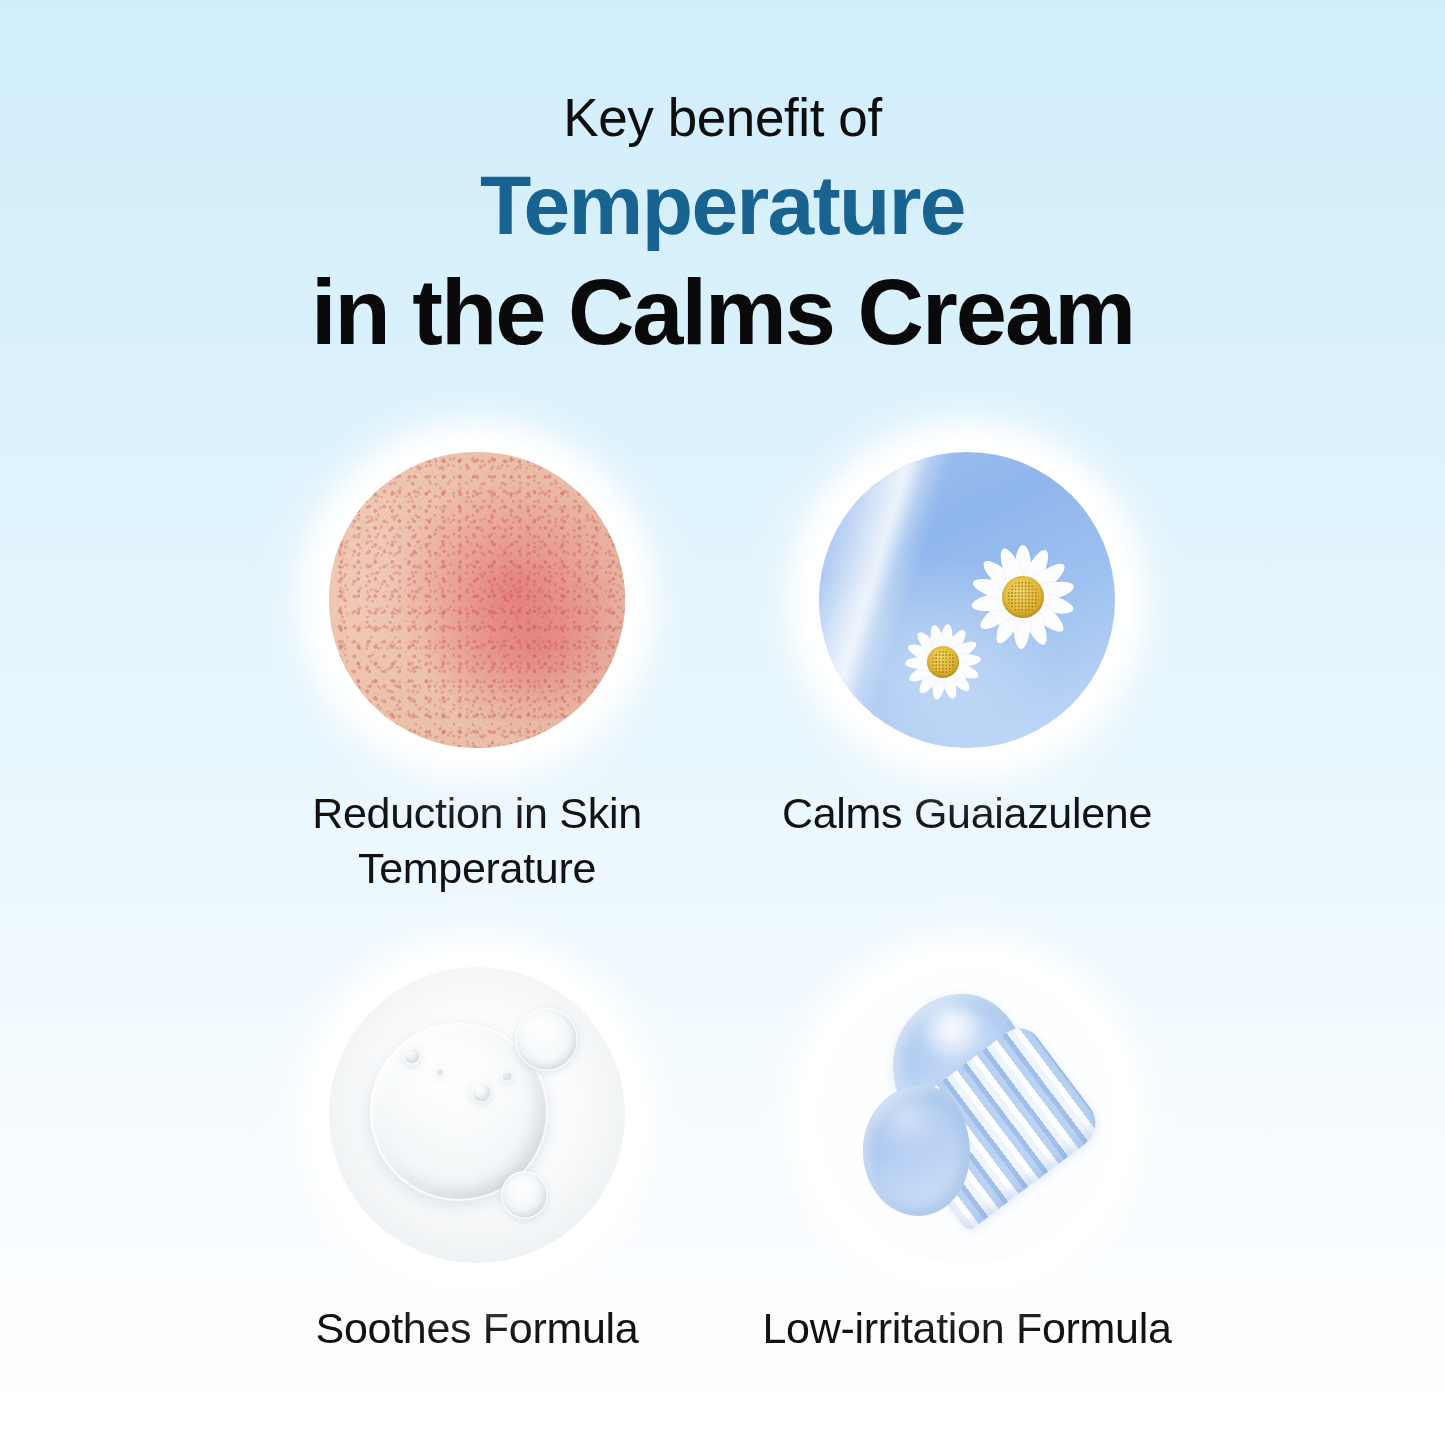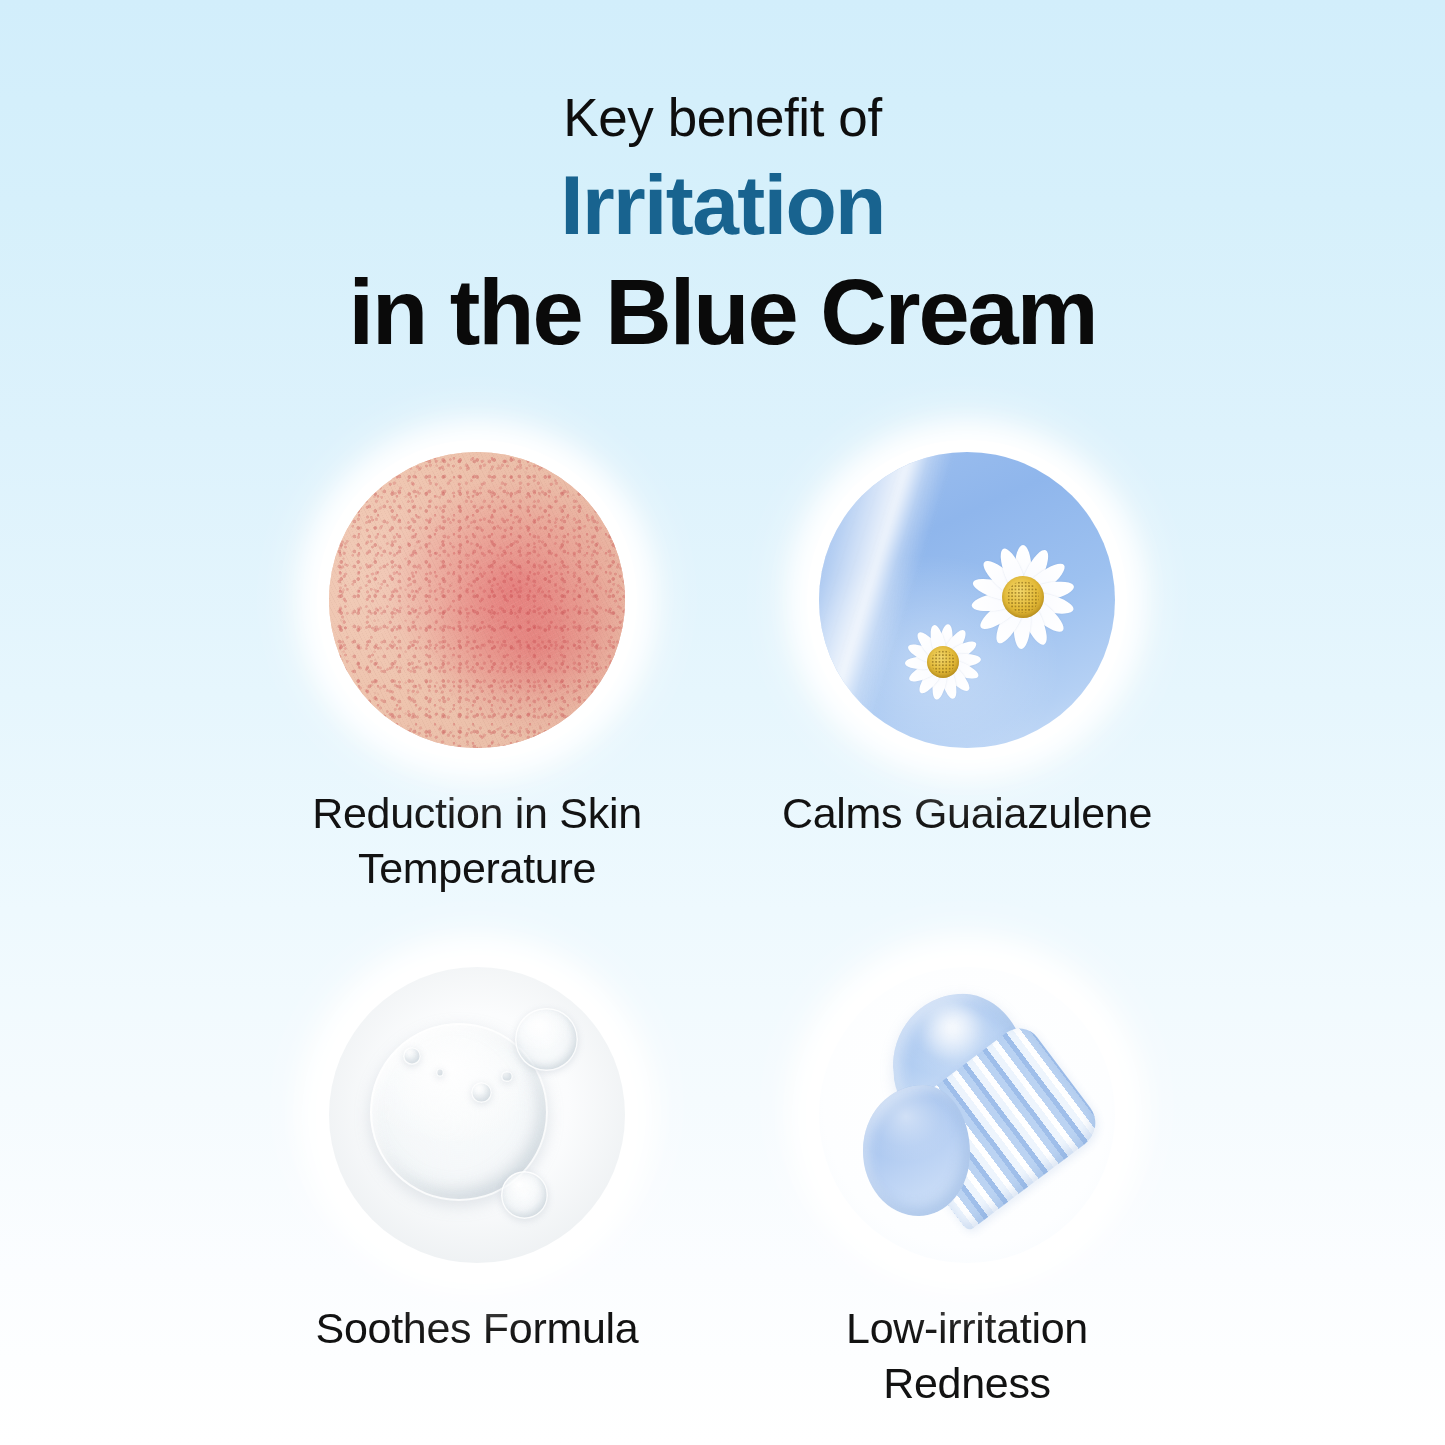--- a/index.html
+++ b/index.html
@@ -299,22 +299,22 @@
     letter-spacing: -0.3px;
   }
 </style>
 </head>
 <body>
 
 <div id="infographic">
 
   <div class="heading-block">
     <div class="eyebrow">Key benefit of</div>
-    <div class="title-accent">Irritation</div>
-    <div class="title-main">in the Blue Cream</div>
+    <div class="title-accent">Temperature</div>
+    <div class="title-main">in the Calms Cream</div>
   </div>
 
   <div class="benefit-grid">
 
     <div class="benefit-cell">
       <div class="circle-wrap">
         <div class="circle-media">
           <div class="skin-base"></div>
           <div class="skin-speckle"></div>
           <div class="skin-pore"></div>
@@ -388,17 +388,17 @@
     <div class="benefit-cell">
       <div class="circle-wrap">
         <div class="circle-media">
           <div class="cream-base"></div>
           <div class="cream-blob-top"></div>
           <div class="cream-ridge"></div>
           <div class="cream-blob-bot"></div>
           <div class="cream-gloss"></div>
         </div>
       </div>
-      <div class="caption">Low-irritation Redness</div>
+      <div class="caption">Low-irritation Formula</div>
     </div>
 
   </div>
 </div>
 
 </body></html>

